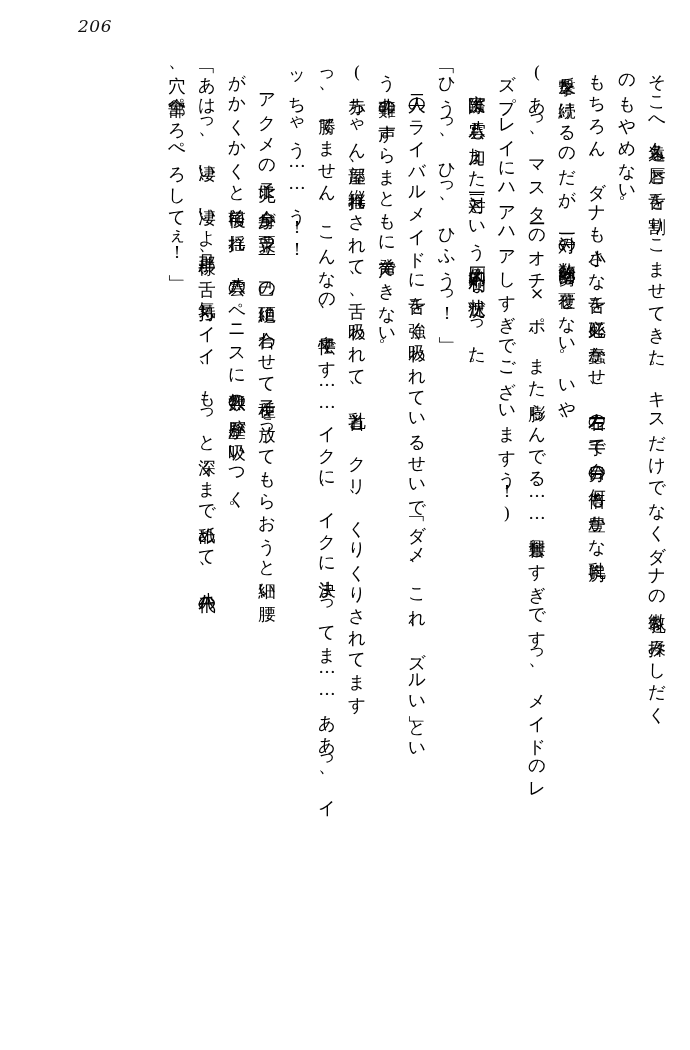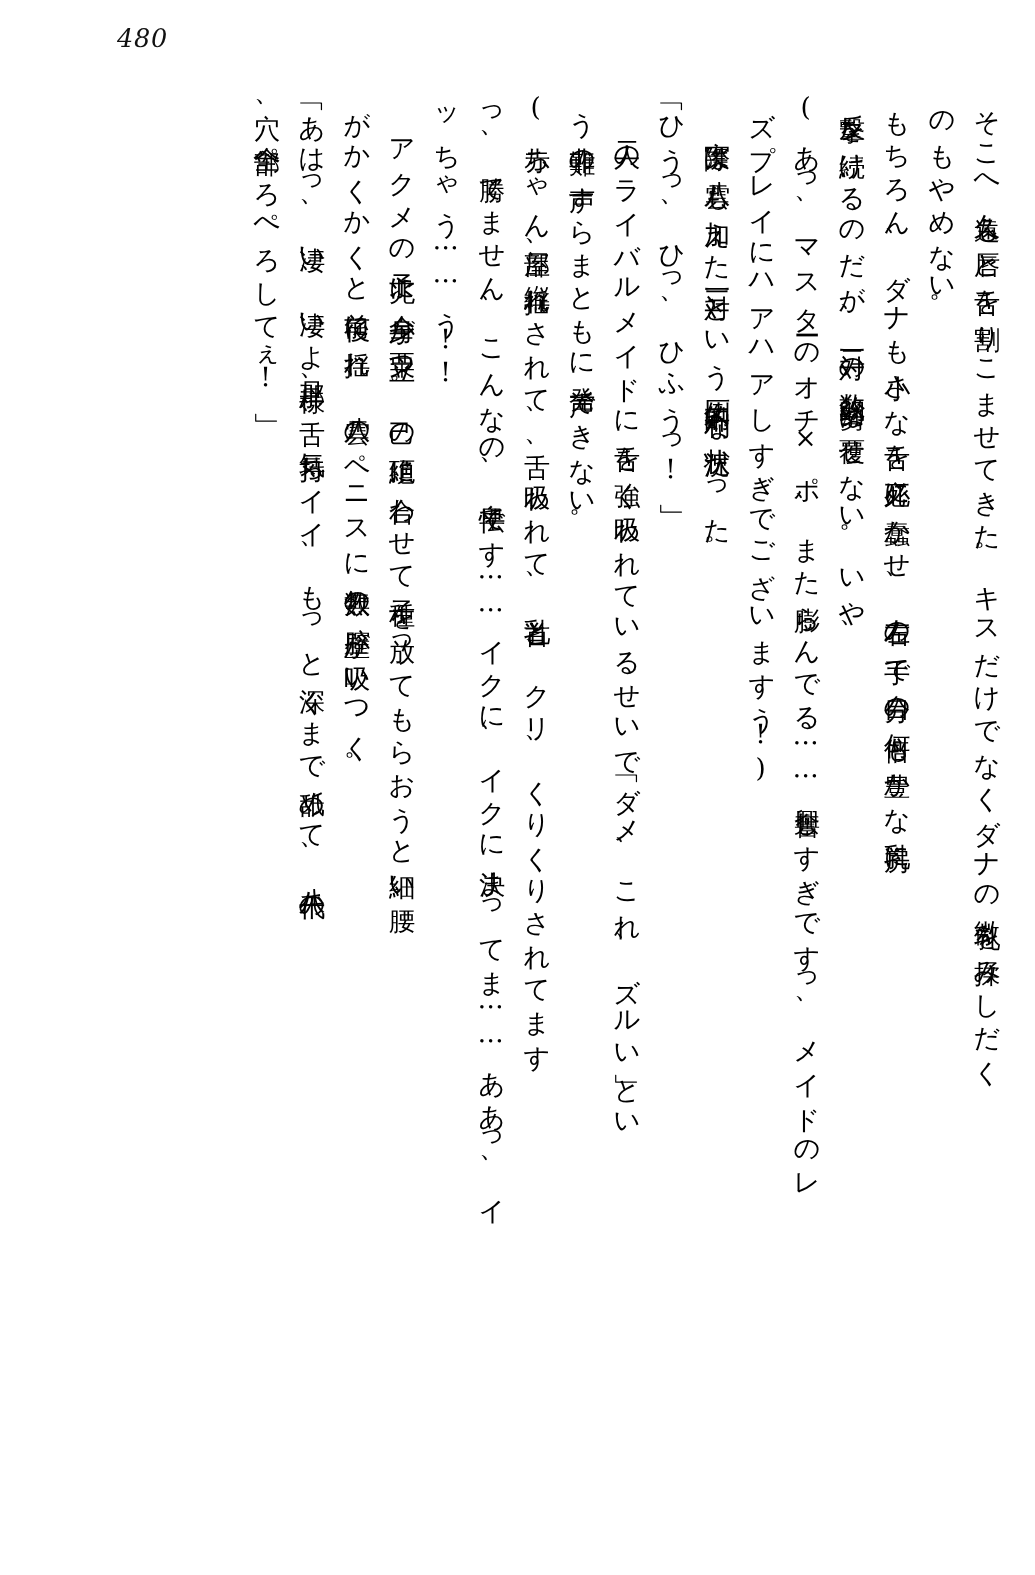--- a/index.html
+++ b/index.html
@@ -57,21 +57,21 @@
   }
   .vline.indent {
     padding-top: 19px;
   }
 </style>
 </head>
 <body>
 
 <div class="page">
 
-  <div class="page-number">480</div>
+  <div class="page-number">206</div>
 
   <div class="body-text">
     <div class="vline">そこへ久遠も唇と舌を割りこませてきた。キスだけでなくダナの微乳を揉みしだく</div>
     <div class="vline">のもやめない。</div>
     <div class="vline">もちろん、ダナも小さな舌を必死に蠢かせ、左右の手で自分の何倍も豊かな乳房に</div>
     <div class="vline">反撃を続けるのだが、二対一の数的劣勢は覆せない。いや、</div>
     <div class="vline">(あっ、マスターのオチ×ポ、また膨らんでる……興奮しすぎですっ、メイドのレ</div>
     <div class="vline">ズプレイにハアハアしすぎでございますう!)</div>
     <div class="vline indent">実際は八雲も加えた三対一という圧倒的不利な状況だった。</div>
     <div class="vline">「ひうっ、ひっ、ひふうっ!」</div>

